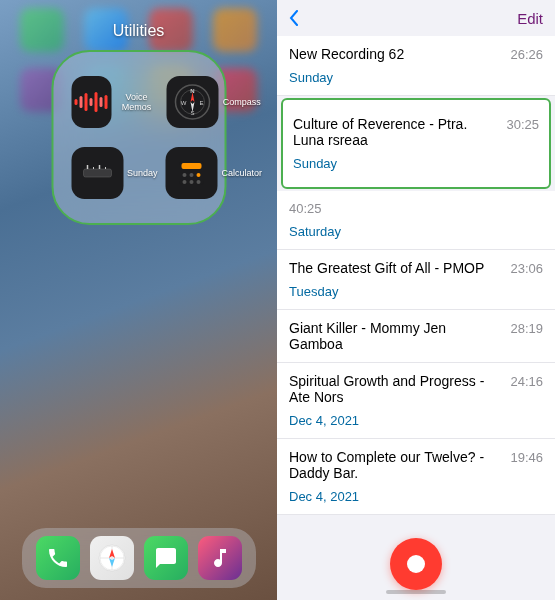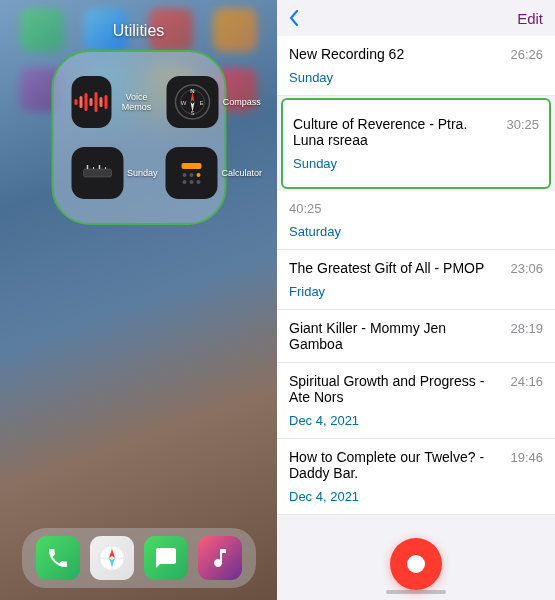--- a/index.html
+++ b/index.html
@@ -465,21 +465,21 @@
     <div class="recording-top">
       <span class="recording-duration">40:25</span>
     </div>
     <div class="recording-date">Saturday</div>
   </div>
       <div class="recording-item">
     <div class="recording-top">
       <span class="recording-name">The Greatest Gift of All - PMOP</span>
       <span class="recording-duration">23:06</span>
     </div>
-    <div class="recording-date">Friday</div>
+    <div class="recording-date">Tuesday</div>
   </div>
       <div class="recording-item">
     <div class="recording-top">
       <span class="recording-name">Giant Killer - Mommy Jen Gamboa</span>
       <span class="recording-duration">28:19</span>
     </div>
   </div>
       <div class="recording-item">
     <div class="recording-top">
       <span class="recording-name">Spiritual Growth and Progress - Ate Nors</span>

